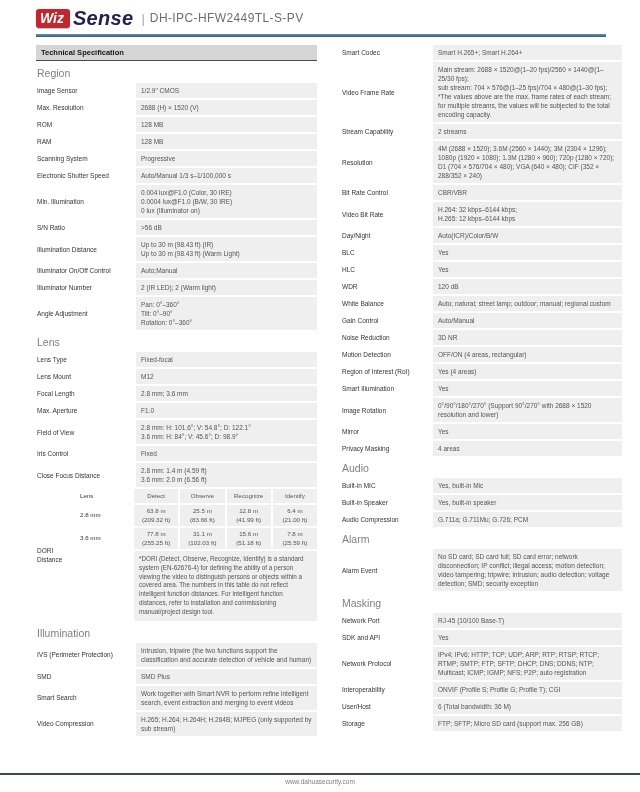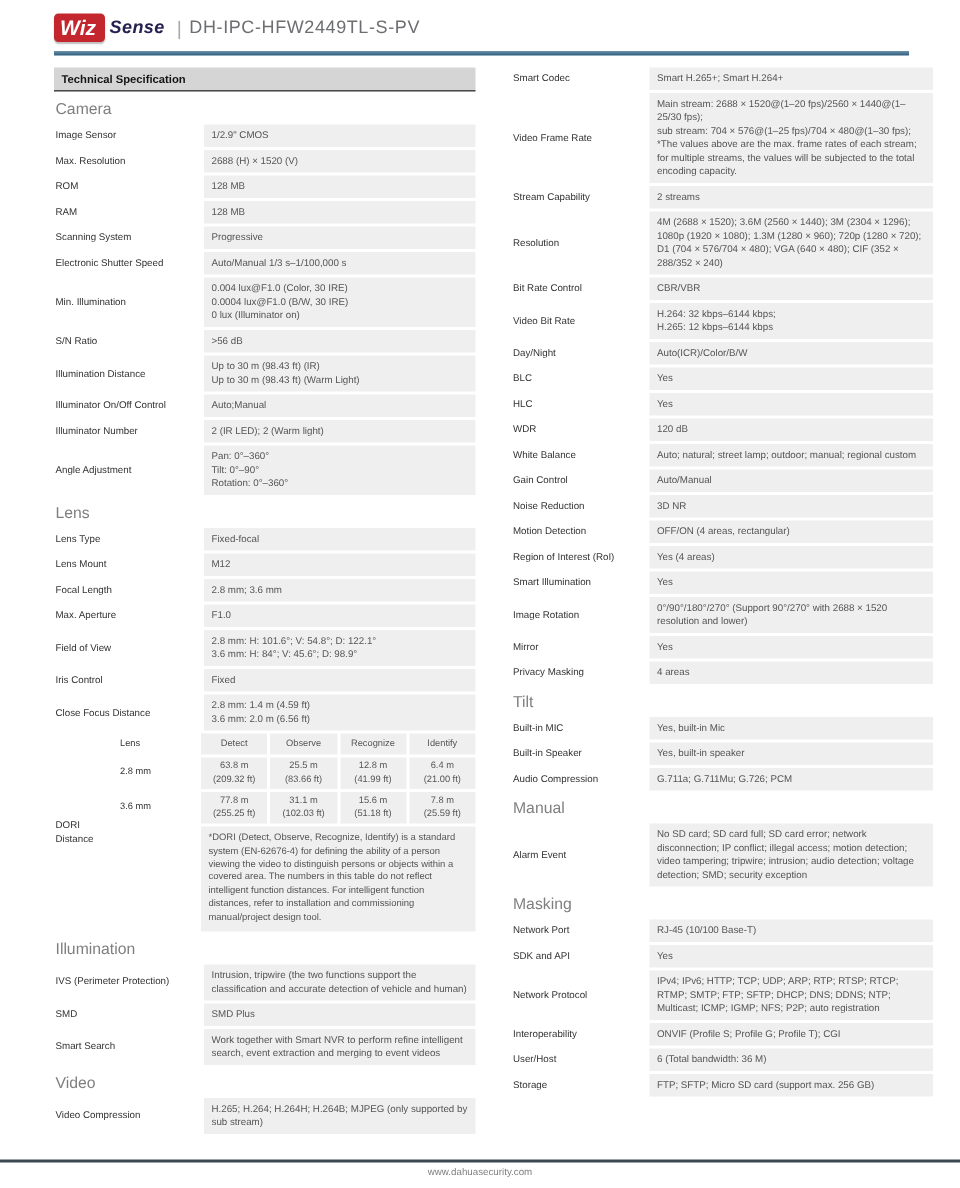--- a/index.html
+++ b/index.html
@@ -3,21 +3,21 @@
 <meta charset="utf-8">
 <style>
   html,body{margin:0;padding:0;background:#fff;}
   .page{position:relative;width:640px;height:792px;background:#ffffff;
         font-family:"Liberation Sans",sans-serif;overflow:hidden;box-sizing:border-box;}
   
   .hdr{display:flex;align-items:center;padding:7px 0 0 36px;height:22px;}
   .wiz-badge{background:#c4262e;color:#fff;font-style:italic;font-weight:bold;
              font-size:14px;line-height:16px;padding:1px 6px 2px 4px;border-radius:3px;
              box-shadow:0 1px 1px rgba(0,0,0,.25);}
-  .sense{color:#252150;font-style:italic;font-weight:bold;font-size:12px;margin-left:3px;letter-spacing:.3px;}
+  .sense{color:#252150;font-style:italic;font-weight:bold;font-size:20px;margin-left:3px;letter-spacing:.3px;}
   .hdr-sep{color:#a8a8a8;font-size:13px;margin:0 5px 0 8px;font-weight:300;}
   .model{color:#6d6e71;font-size:12px;letter-spacing:.4px;}
   .rule{margin:5px 0 0 36px;width:570px;height:3px;
         background:linear-gradient(#6d92aa,#2d5d7d);}
   
   .cols{display:flex;gap:24px;padding:8px 16px 0 36px;align-items:flex-start;}
   .col{width:281px;flex:none;}
   .specbar{background:#d5d5d5;border-bottom:1.5px solid #4a4a4a;font-weight:bold;
            font-size:7.5px;color:#141414;padding:3px 5px;margin-bottom:3px;}
   .section-title{font-size:10.5px;color:#7f7f7f;margin:6px 0 4px 1px;font-weight:400;}
@@ -54,21 +54,21 @@
     <span class="sense">Sense</span>
     <span class="hdr-sep">|</span>
     <span class="model">DH-IPC-HFW2449TL-S-PV</span>
   </div>
   <div class="rule"></div>
 
   <div class="cols">
     <div class="col col-left">
       <div class="specbar">Technical Specification</div>
       <div>
-          <div class="section-title">Camera</div>
+          <div class="section-title">Region</div>
           <div class="row">
             <div class="lbl">
               <span>Image Sensor</span>
             </div>
             <div class="val">
               <span>1/2.9" CMOS</span>
             </div>
           </div>
           <div class="row">
             <div class="lbl">
@@ -274,21 +274,20 @@
             </div>
           </div>
           <div class="row">
             <div class="lbl">
               <span>Smart Search</span>
             </div>
             <div class="val">
               <span>Work together with Smart NVR to perform refine intelligent search, event extraction and merging to event videos</span>
             </div>
           </div>
-          <div class="section-title">Video</div>
           <div class="row">
             <div class="lbl">
               <span>Video Compression</span>
             </div>
             <div class="val">
               <span>H.265; H.264; H.264H; H.264B; MJPEG (only supported by sub stream)</span>
             </div>
           </div>
         </div>
     </div>
@@ -442,21 +441,21 @@
             </div>
           </div>
           <div class="row">
             <div class="lbl">
               <span>Privacy Masking</span>
             </div>
             <div class="val">
               <span>4 areas</span>
             </div>
           </div>
-          <div class="section-title">Tilt</div>
+          <div class="section-title">Audio</div>
           <div class="row">
             <div class="lbl">
               <span>Built-in MIC</span>
             </div>
             <div class="val">
               <span>Yes, built-in Mic</span>
             </div>
           </div>
           <div class="row">
             <div class="lbl">
@@ -467,21 +466,21 @@
             </div>
           </div>
           <div class="row">
             <div class="lbl">
               <span>Audio Compression</span>
             </div>
             <div class="val">
               <span>G.711a; G.711Mu; G.726; PCM</span>
             </div>
           </div>
-          <div class="section-title">Manual</div>
+          <div class="section-title">Alarm</div>
           <div class="row">
             <div class="lbl">
               <span>Alarm Event</span>
             </div>
             <div class="val">
               <span>No SD card; SD card full; SD card error; network disconnection; IP conflict; illegal access; motion detection; video tampering; tripwire; intrusion; audio detection; voltage detection; SMD; security exception</span>
             </div>
           </div>
           <div class="section-title">Masking</div>
           <div class="row">

